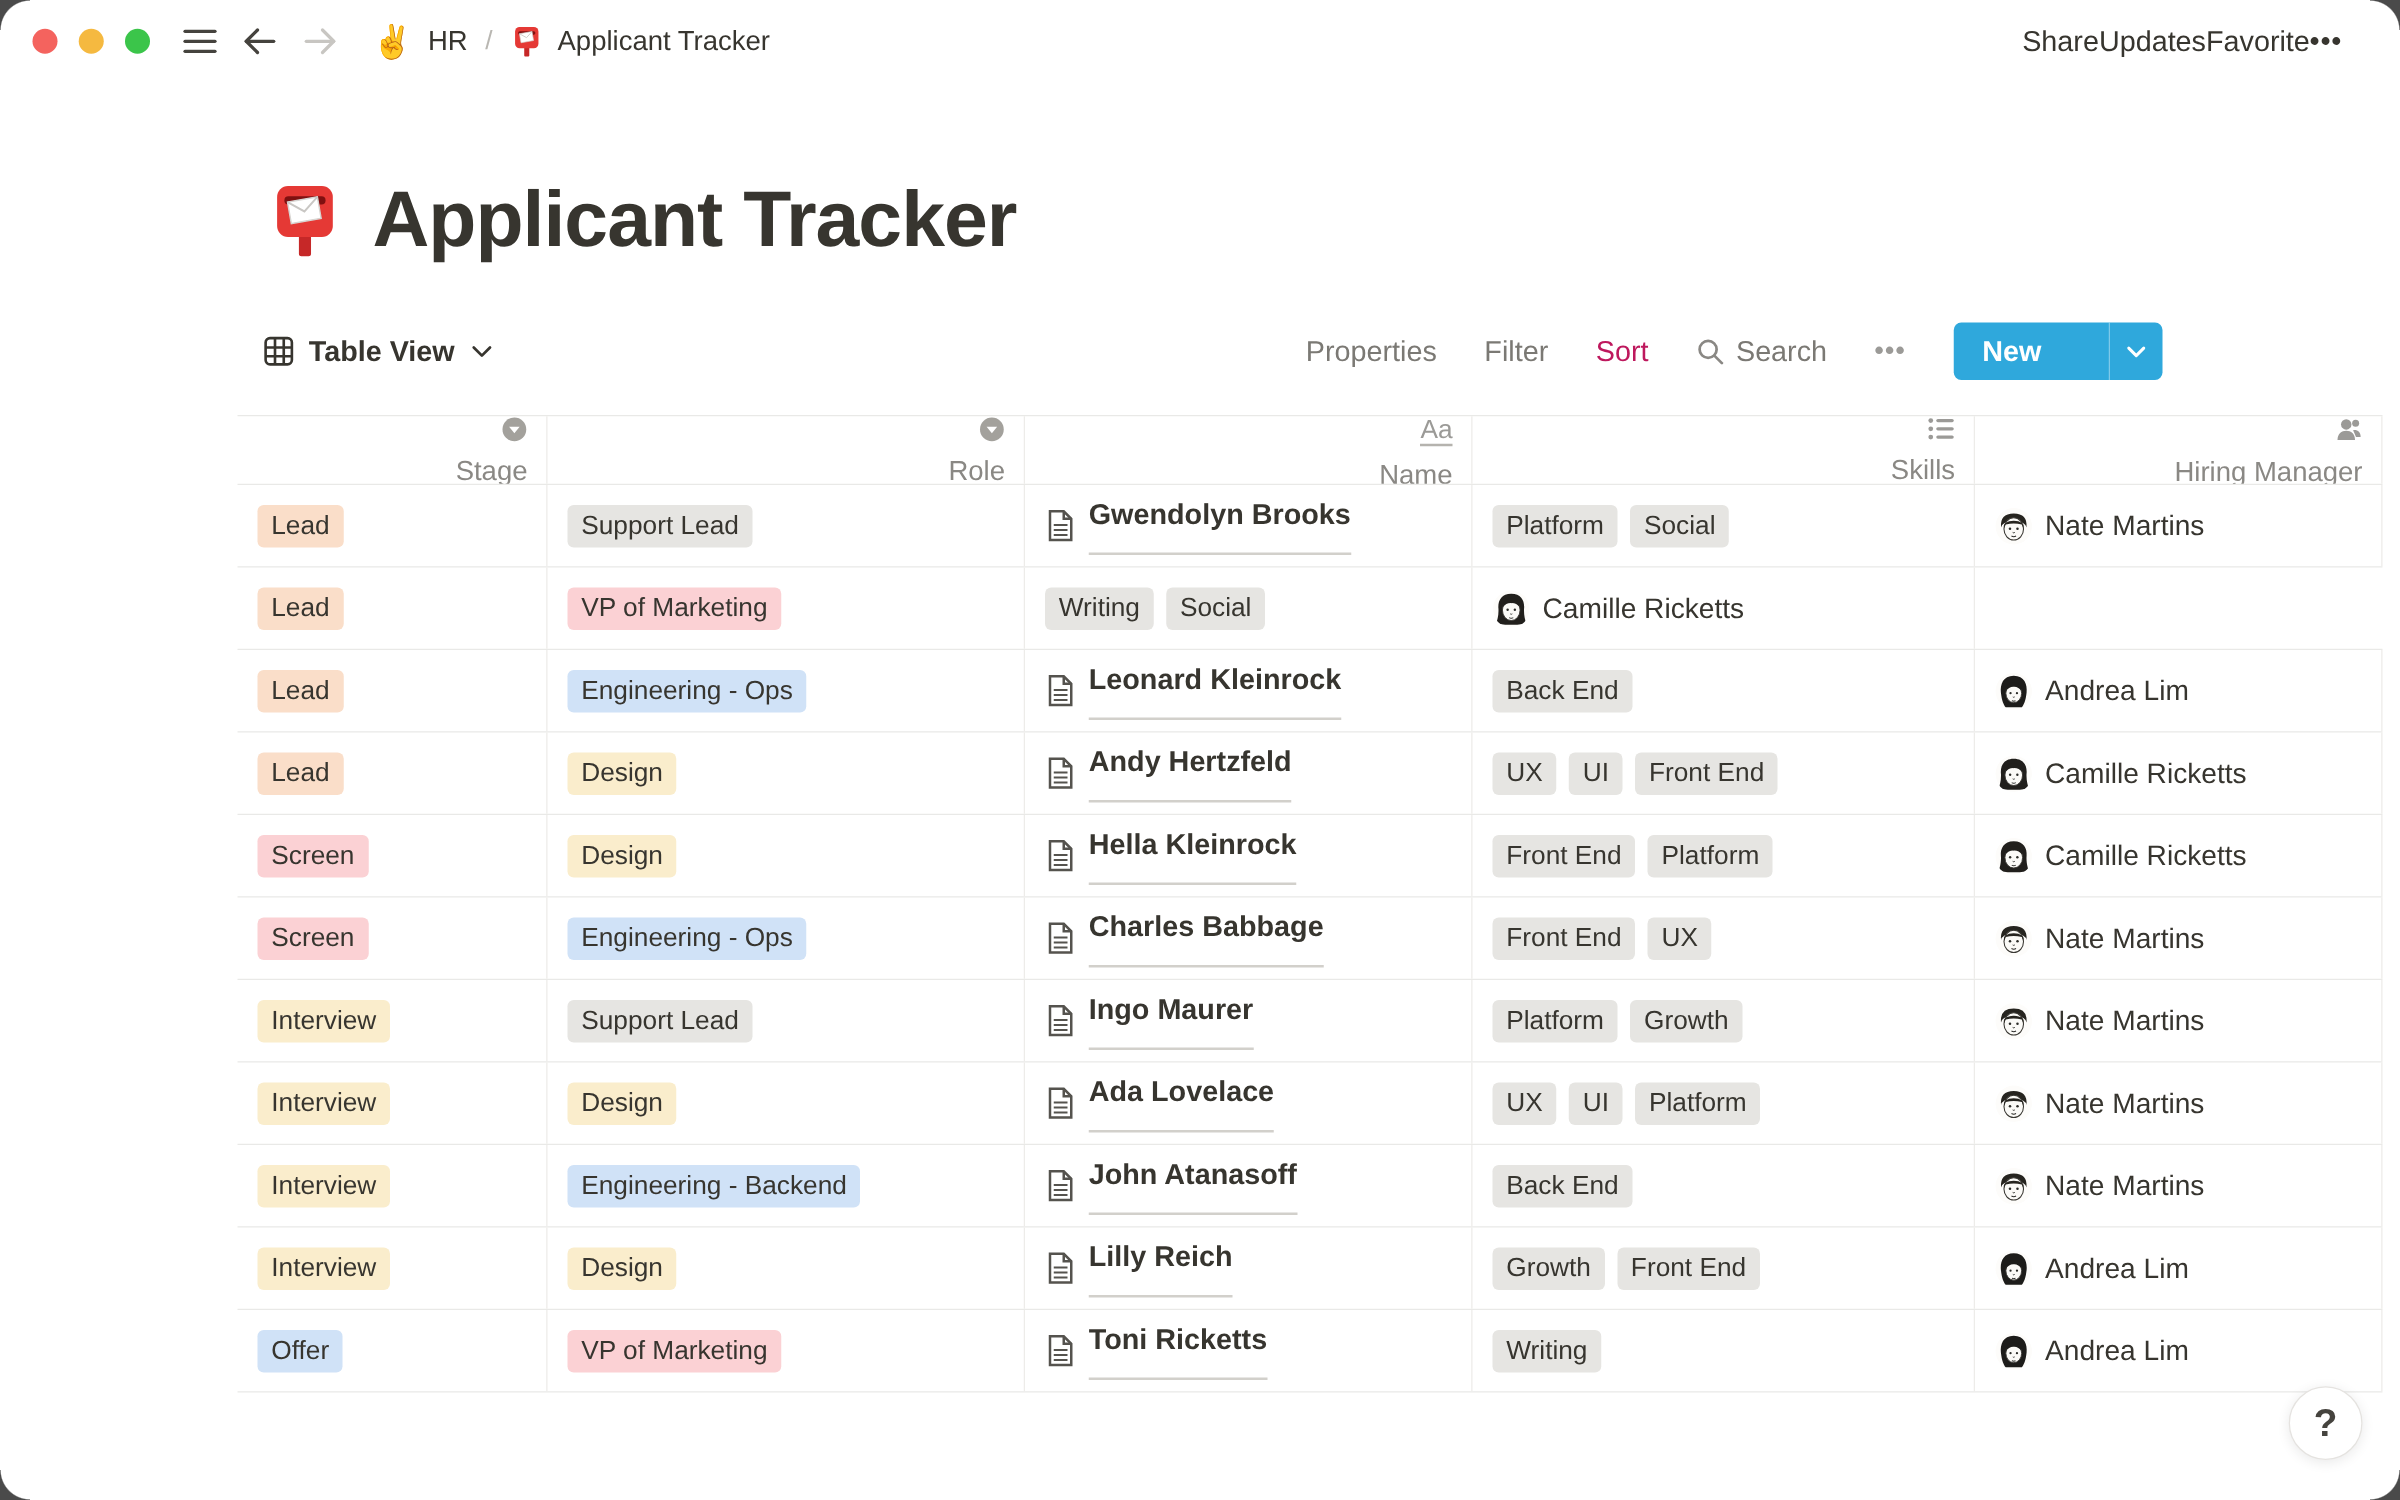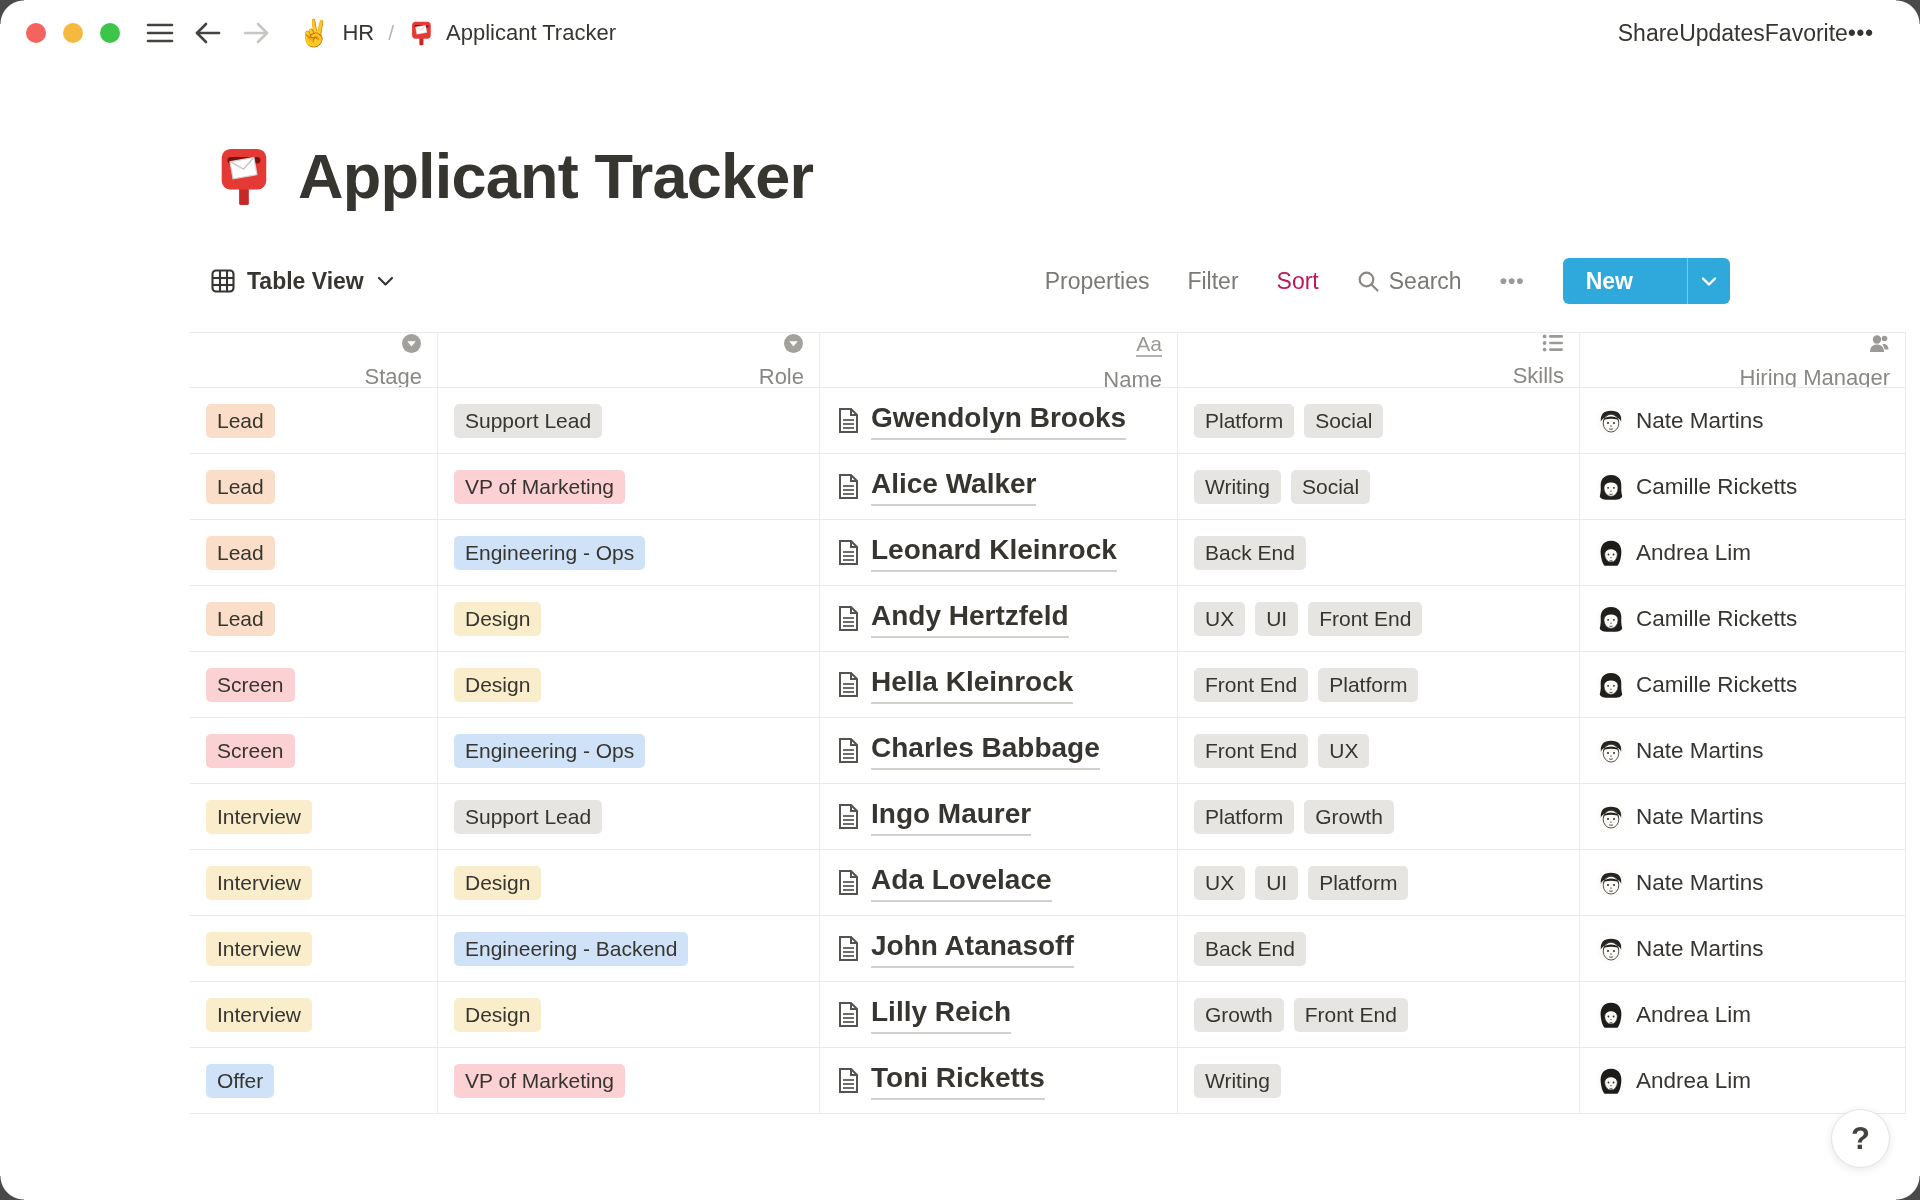--- a/index.html
+++ b/index.html
@@ -53,21 +53,21 @@
   
   .table { margin-top:26px; width:1716px; }
   .thead, .trow { display:grid; grid-template-columns:248px 382px 358px 402px 326px; }
   .thead { height:56px; border-top:1px solid #E9E9E7; border-bottom:1px solid #E9E9E7; }
   .hcell { display:flex; align-items:flex-end; gap:10px; padding:0 15px; font-size:22px; color:#8A8884; border-right:1px solid #EDECE9; overflow:hidden;flex-direction:column; }
   .hcell .hicon { display:flex; align-items:center; flex:none; }
   .aa-glyph { font-size:21px; color:#9B9A97; border-bottom:2px solid #B5B3AE; line-height:1.05; padding-bottom:0px; }
   .trow { height:66px; border-bottom:1px solid #E9E9E7; }
   .td { display:flex; align-items:center; gap:10px; padding:0 16px; border-right:1px solid #EDECE9; overflow:hidden; }
   .tag { font-size:21px; padding:3px 11px; border-radius:5px; white-space:nowrap; color:#37352F; line-height:1.3; }
-  .name-link { font-weight:700; font-size:28px; color:#37352F; text-decoration:none; border-bottom:2px solid #D2D0CB; padding-bottom:4px; white-space:nowrap; }
+  .name-link { font-weight:700; font-size:23px; color:#37352F; text-decoration:none; border-bottom:2px solid #D2D0CB; padding-bottom:17px; white-space:nowrap; }
   .doc-icon { display:flex; flex:none; }
   .avatar { width:30px; height:30px; border-radius:50%; overflow:hidden; flex:none; display:flex; }
   .manager-name { font-size:22.5px; white-space:nowrap; }
 
   
   .help-btn { position:absolute; right:30px; bottom:32px; width:59px; height:59px; border-radius:50%;
     background:#fff; border:1px solid #E5E3E0; box-shadow:0 2px 10px rgba(15,15,15,0.09);
     display:flex; align-items:center; justify-content:center; font-size:31px; font-weight:700; color:#45433E; z-index:40; }
 </style>
 </head>
@@ -290,34 +290,20 @@
           </div>
         </div>
         <div class="trow">
           <div class="td">
             <span class="tag" style="background: rgb(250, 222, 201);">Lead</span>
           </div>
           <div class="td">
             <span class="tag" style="background: rgb(251, 209, 212);">VP of Marketing</span>
           </div>
           <div class="td">
-            <span class="doc-icon">
-              <svg width="25" height="27" viewBox="0 0 25 27">
-                <path d="M4 2 h11 l6 6 v17 h-17 z" fill="none" stroke="#55534E" stroke-width="2"></path>
-                <path d="M15 2 v6 h6" fill="none" stroke="#55534E" stroke-width="2"></path>
-                <g stroke="#55534E" stroke-width="1.7">
-                  <line x1="7" y1="13" x2="18" y2="13"></line>
-                  <line x1="7" y1="17" x2="18" y2="17"></line>
-                  <line x1="7" y1="21" x2="18" y2="21"></line>
-                </g>
-              </svg>
-            </span>
-            <a class="name-link">Alice Walker</a>
-          </div>
-          <div class="td">
             <span class="tag" style="background: rgb(230, 229, 226);">Writing</span>
             <span class="tag" style="background: rgb(230, 229, 226);">Social</span>
           </div>
           <div class="td">
             <span class="avatar">
               <svg width="30" height="30" viewBox="0 0 28 28">
                 <circle cx="14" cy="14" r="13.6" fill="#FDFCFA"></circle>
                 <path d="M14 2.8 C6.5 2.8 4 8.2 4.4 13.5 C4.8 18.5 3.6 22.5 2.8 25 L9.5 26 L18.5 26 L25.2 25 C24.4 22.5 23.2 18.5 23.6 13.5 C24 8.2 21.5 2.8 14 2.8Z" fill="#211F1C"></path>
                 <ellipse cx="14" cy="15" rx="6.6" ry="7.8" fill="#FBFAF7" stroke="#3A3833" stroke-width="0.7"></ellipse>
                 <path d="M7.6 13 Q7.8 6.4 14 6.4 Q20.2 6.4 20.4 13 Q17.8 9.6 14 9.8 Q10.2 9.6 7.6 13Z" fill="#211F1C"></path>

